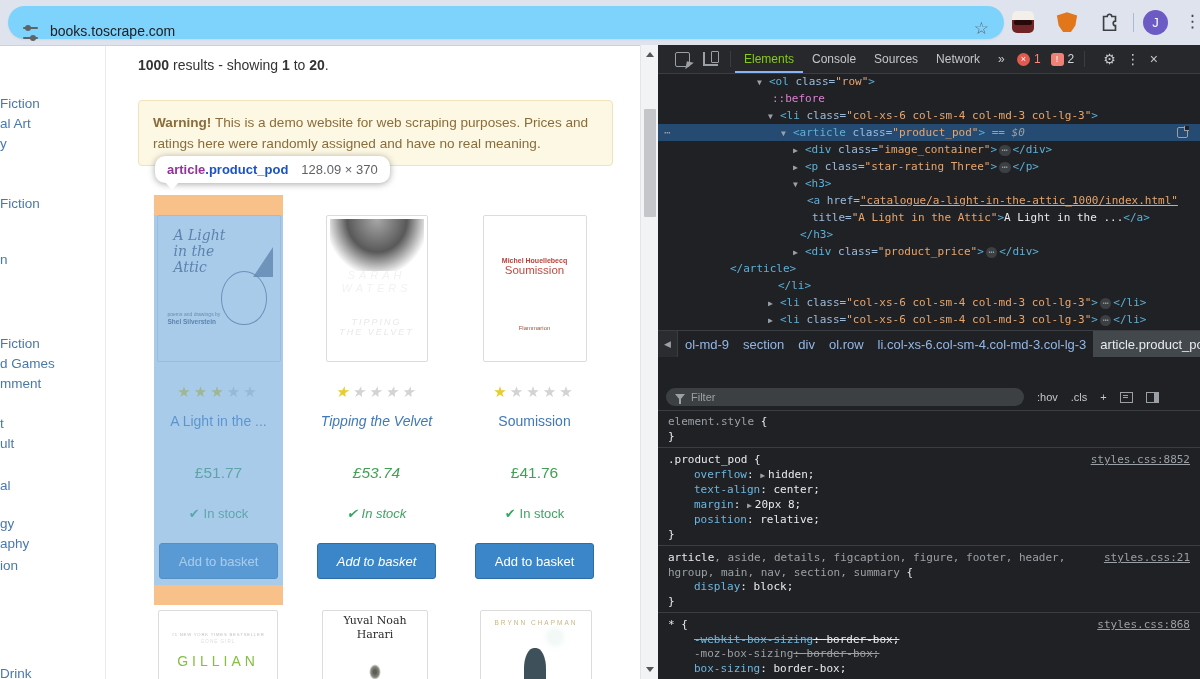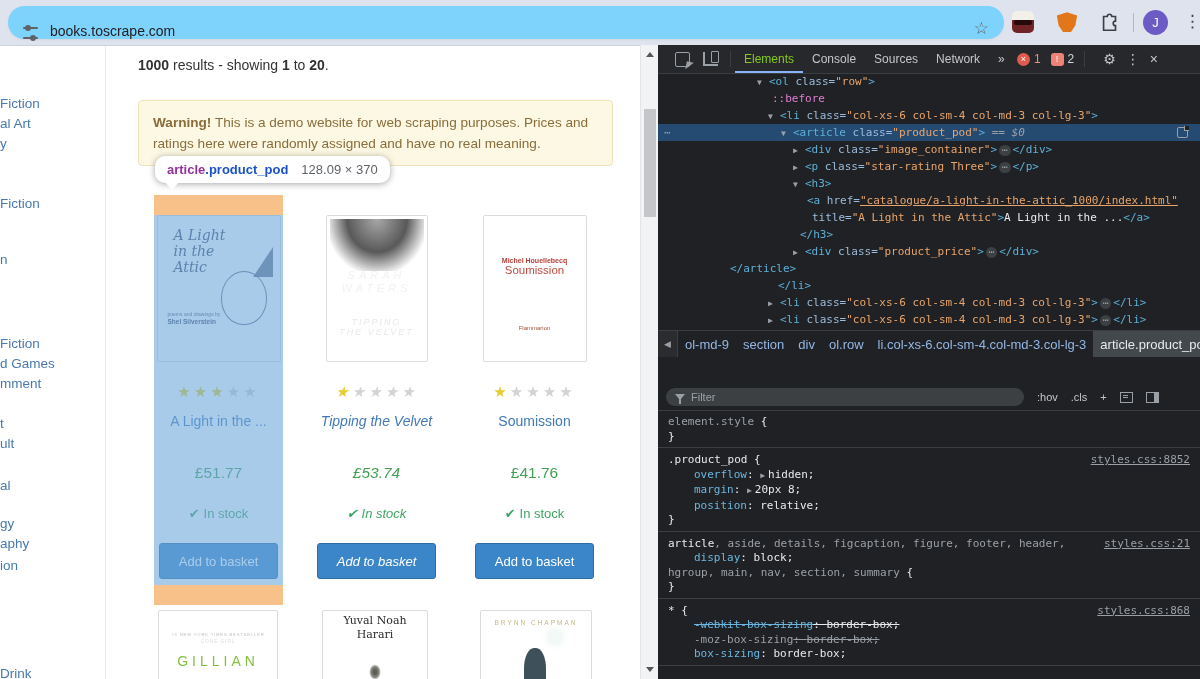--- a/index.html
+++ b/index.html
@@ -312,28 +312,29 @@
     <span class="fico p2"></span>
   </div>
   <div id="dt-styles">
       <div class="sblock">
         <div class="sline"><span class="sd">element.style</span><span class="sw"> {</span></div>
         <div class="sline"><span class="sw">}</span></div>
       </div>
       <div class="sblock">
         <div class="sline"><span class="src">styles.css:8852</span><span class="sw">.product_pod</span><span class="sw"> {</span></div>
         <div class="sline prop"><span class="pname">overflow</span><span class="pval">: </span><span class="parw">▶</span><span class="pval">hidden;</span></div>
+        <div class="sline prop"><span class="pname">text-align</span><span class="pval">: </span><span class="pval">center;</span></div>
         <div class="sline prop"><span class="pname">margin</span><span class="pval">: </span><span class="parw">▶</span><span class="pval">20px 8;</span></div>
         <div class="sline prop"><span class="pname">position</span><span class="pval">: </span><span class="pval">relative;</span></div>
         <div class="sline"><span class="sw">}</span></div>
       </div>
       <div class="sblock">
         <div class="sline"><span class="src">styles.css:21</span><span class="sw">article</span><span class="sd">, aside, details, figcaption, figure, footer, header,</span></div>
+        <div class="sline"><span class="sd">hgroup, main, nav, section, summary </span><span class="sw">{</span></div>
         <div class="sline prop"><span class="pname">display</span><span class="pval">: </span><span class="pval">block;</span></div>
-        <div class="sline"><span class="sd">hgroup, main, nav, section, summary </span><span class="sw">{</span></div>
         <div class="sline"><span class="sw">}</span></div>
       </div>
       <div class="sblock">
         <div class="sline"><span class="src">styles.css:868</span><span class="sw">* {</span></div>
         <div class="sline prop dead"><span class="pname">-webkit-box-sizing</span><span class="pval">: </span><span class="pval">border-box;</span></div>
         <div class="sline prop inact"><span class="pname">-moz-box-sizing</span><span class="pval">: </span><span class="pval">border-box;</span></div>
         <div class="sline prop"><span class="pname">box-sizing</span><span class="pval">: </span><span class="pval">border-box;</span></div>
       </div>
     </div>
 </div>

